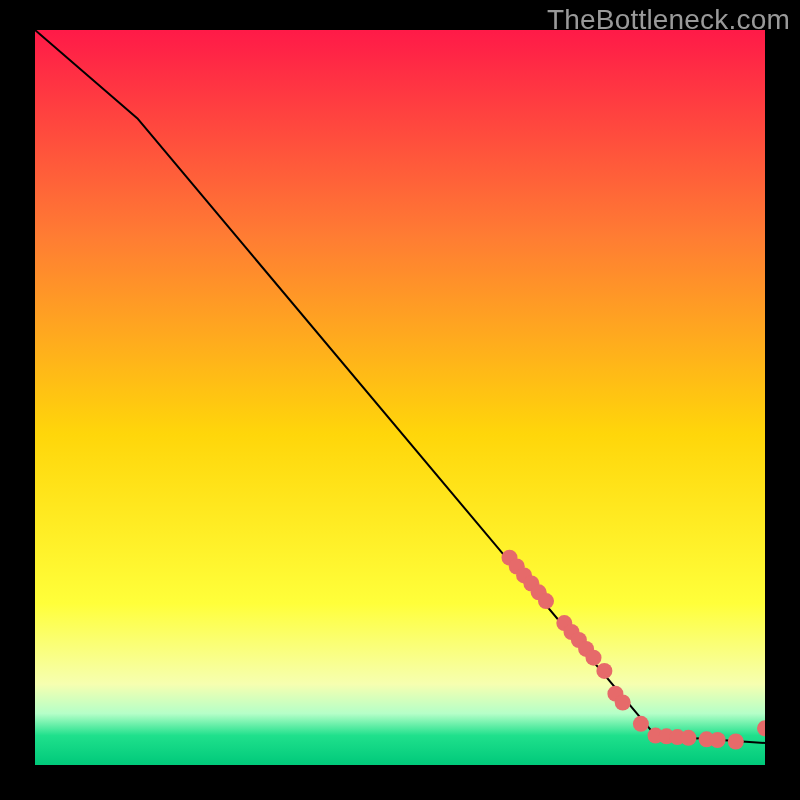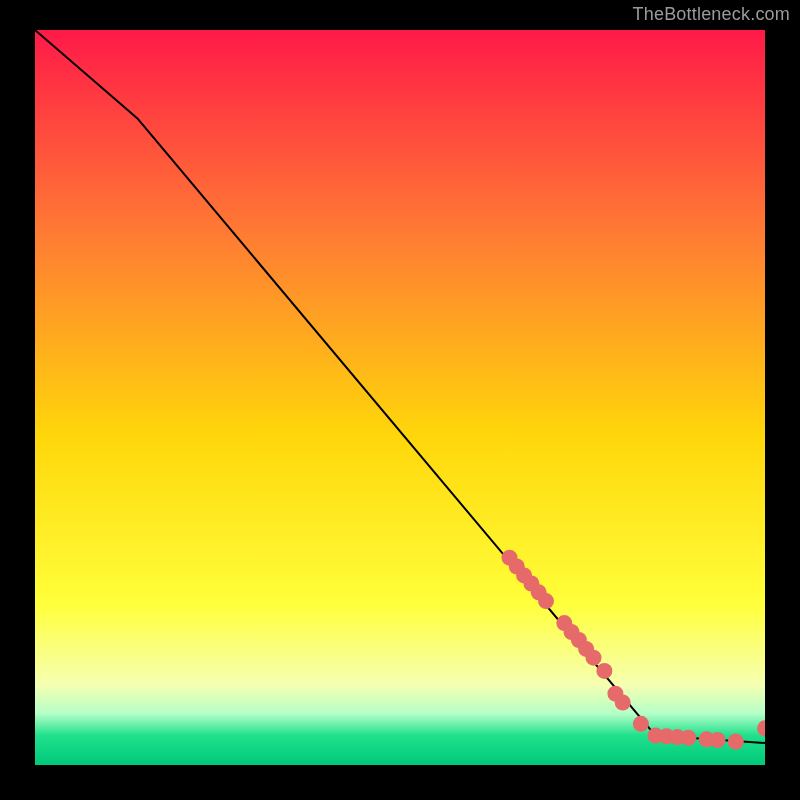--- a/index.html
+++ b/index.html
@@ -15,21 +15,21 @@
     position: relative;
     width: 800px;
     height: 800px;
     background: #000;
   }
   .watermark {
     position: absolute;
     top: 4px;
     right: 10px;
     color: #9a9a9a;
-    font-size: 18px;
+    font-size: 28px;
     letter-spacing: 0.2px;
     z-index: 20;
     user-select: none;
     margin-left: 28px;
   }
   .plot {
     position: absolute;
     left: 35px;
     top: 30px;
     width: 730px;

